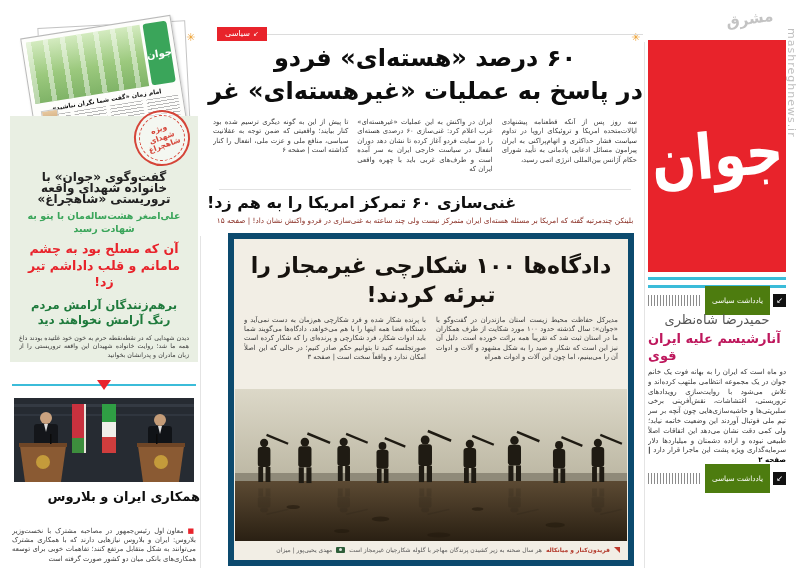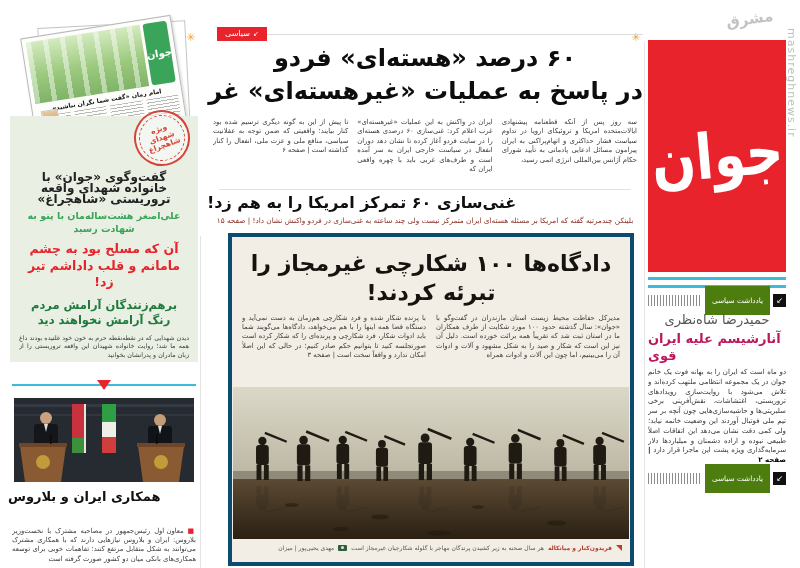--- a/index.html
+++ b/index.html
@@ -44,21 +44,21 @@
   .main-hl { position:absolute; top:42px; left:0; right:0; text-align:center;
     font-weight:bold; color:#0d0d0d; font-size:24px; line-height:33px; letter-spacing:-0.3px; white-space:nowrap; overflow:hidden; }
   .intro { position:absolute; top:118px; left:6px; right:6px; display:flex; gap:9px; height:68px; overflow:hidden; }
   .intro .col { flex:1; font-size:6.8px; line-height:9.4px; color:#3a3a3a; text-align:justify; text-align-last:right; }
   .mid-rule2 { position:absolute; top:189px; left:12px; right:12px; border-top:1px solid #e2e2e2; }
   .subhead { position:absolute; top:193px; left:0; right:0; text-align:left;
     font-size:16px; font-weight:bold; color:#0f0f0f; white-space:nowrap; overflow:hidden; }
   .subnote { position:absolute; top:216px; left:0; right:0; text-align:center; font-size:7.3px; color:#8a2f25; }
   
   .hunt { position:absolute; top:233px; left:21px; width:406px; height:333px;
-    background:#f2eee5; border:4px solid #0c4a6e; overflow:hidden; }
+    background:#f2eee5; border:6px solid #0c4a6e; overflow:hidden; }
   .hunt-title { margin-top:12px; text-align:center; font-size:22px; line-height:29px;
     font-weight:bold; color:#16120e; }
   .hunt-cols { display:flex; gap:10px; margin:7px 10px 0; height:58px; overflow:hidden; }
   .hunt-cols .col { flex:1; font-size:6.8px; line-height:9.2px; color:#3a3a3a; text-align:justify; text-align-last:right; }
   .hunt-photo { position:absolute; left:1px; right:1px; top:150px; height:152px; }
   .hunt-photo svg { width:100%; height:100%; display:block; }
   .hunt-cap { position:absolute; top:307px; left:8px; right:8px; font-size:6px; color:#555;
     display:flex; align-items:center; gap:4px; }
   .cap-tri { width:0; height:0; border-top:6px solid #c0392b; border-left:6px solid transparent; flex:0 0 auto; }
   .cap-red { color:#b3392b; font-weight:bold; }
@@ -92,21 +92,21 @@
   .rtitle { text-align:center; font-size:12.5px; font-weight:bold; color:#e8232b; line-height:16.5px; margin-top:6px; }
   .gtitle { text-align:center; font-size:11.5px; font-weight:bold; color:#1e7a3c; line-height:15px; margin-top:7px; }
   .fbody { font-size:6.3px; line-height:8.6px; color:#3a3a3a; text-align:justify; text-align-last:right;
     margin-top:6px; max-height:36px; overflow:hidden; }
   .pages { text-align:left; font-size:8.5px; font-weight:bold; color:#1a1a1a; margin-top:5px; }
   .ldivider { position:absolute; top:384px; left:4px; right:4px; border-top:2px solid #3bbcd9; }
   .ltri { position:absolute; top:380px; left:89px; width:0; height:0;
     border-left:7px solid transparent; border-right:7px solid transparent; border-top:10px solid #e8232b; z-index:2; }
   .bel-photo { position:absolute; top:398px; left:6px; width:180px; height:84px; }
   .bel-photo svg { width:100%; height:100%; display:block; }
-  .bel-title { position:absolute; top:488px; left:0; right:0; text-align:left;
+  .bel-title { position:absolute; top:488px; left:0; right:0; text-align:right;
     font-size:13px; font-weight:bold; color:#101010; line-height:17.5px; }
   .bel-body { position:absolute; top:527px; left:4px; right:4px; font-size:6.8px; line-height:9.2px;
     color:#3a3a3a; text-align:justify; text-align-last:right; max-height:40px; overflow:hidden; }
   .bullet { color:#e8232b; font-size:7px; }
 </style>
 </head>
 <body>
 
 <div class="page">
 

